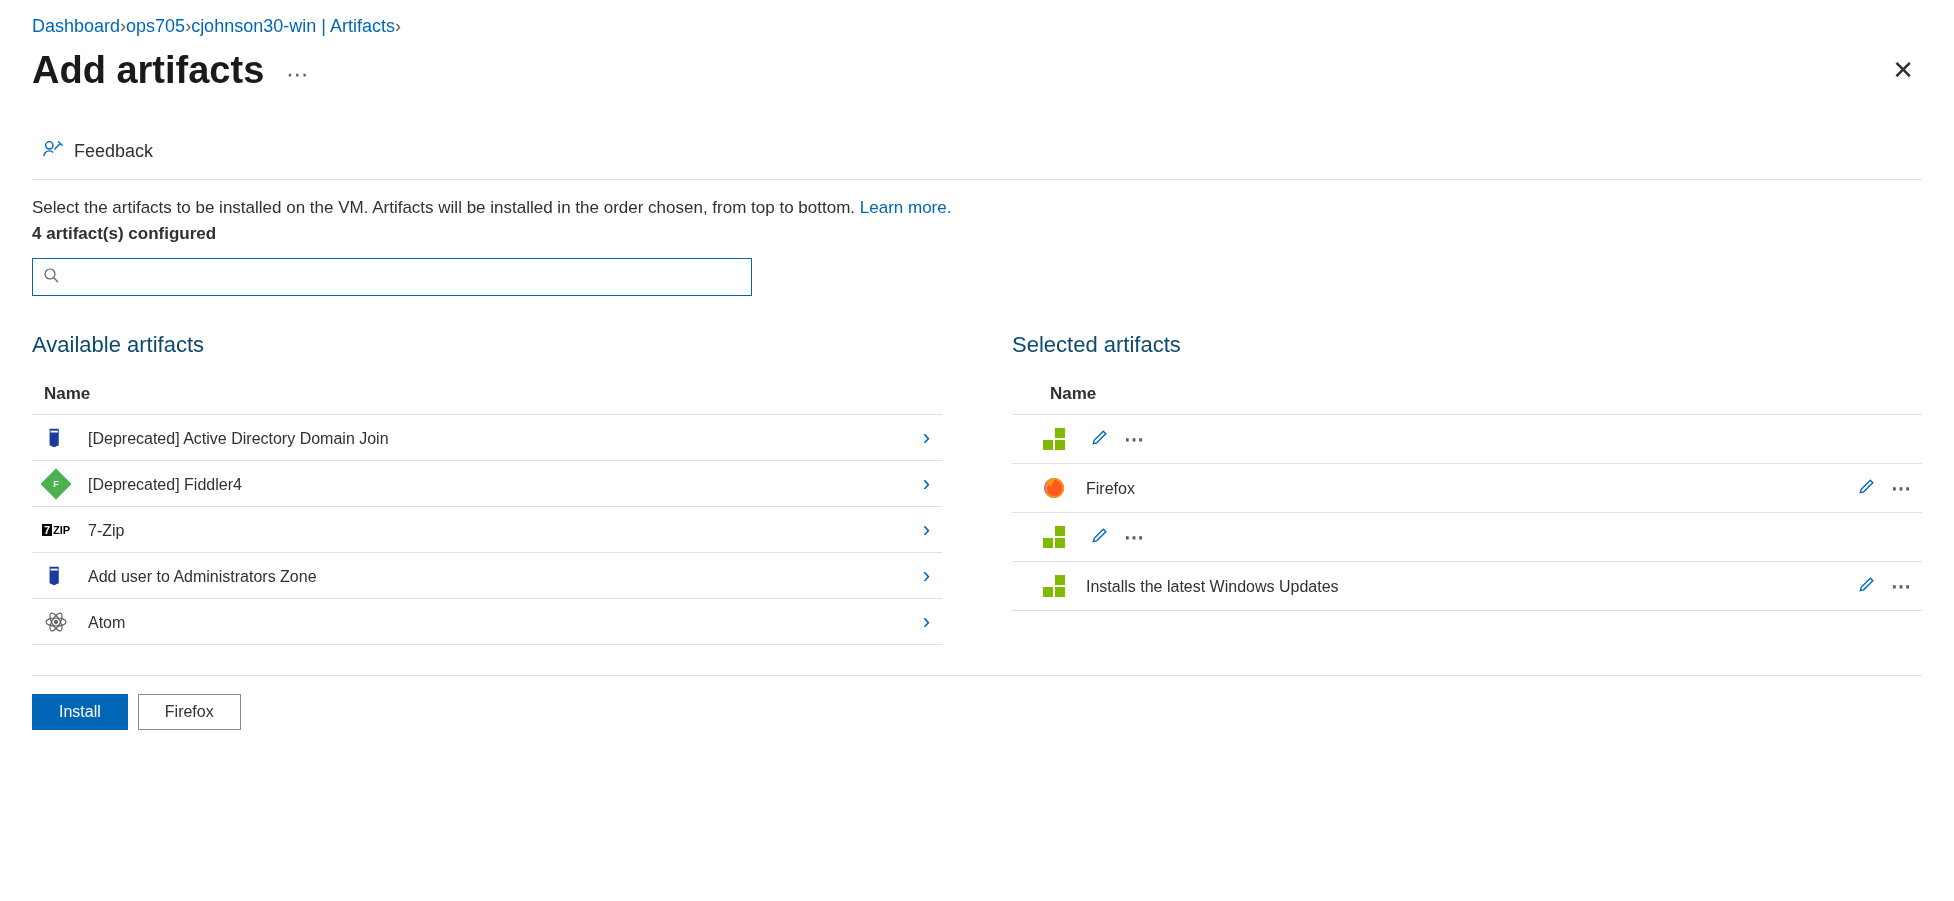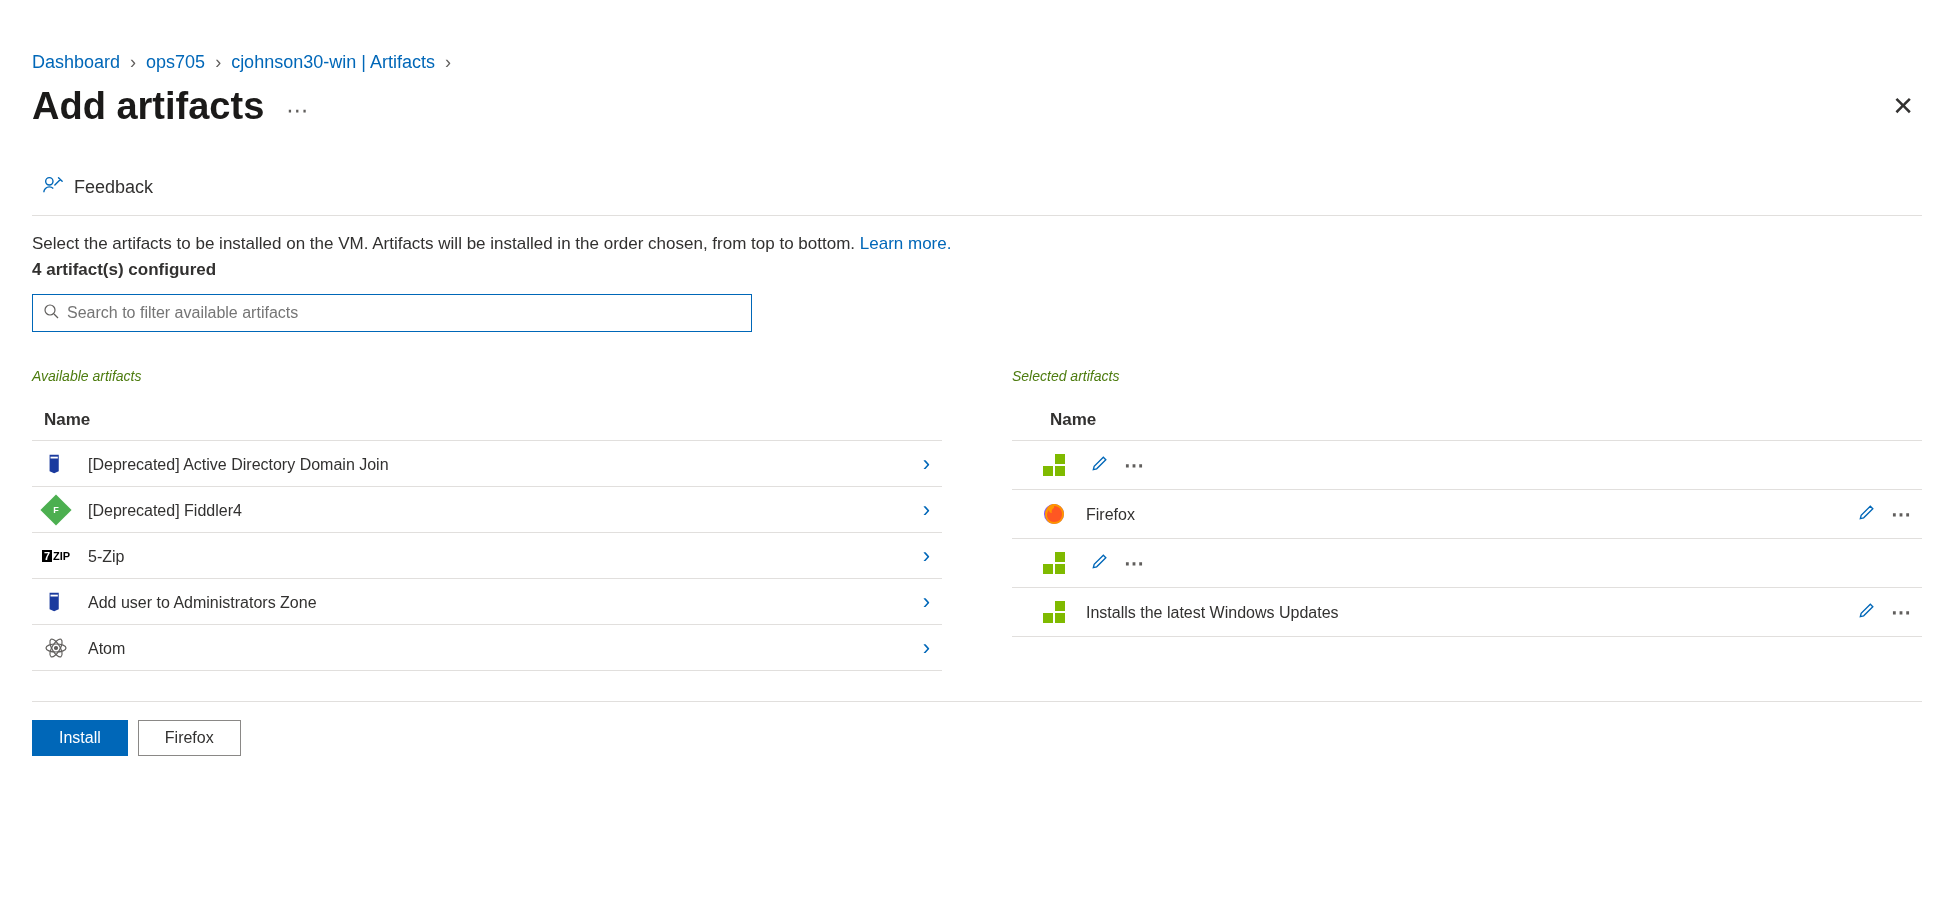--- a/index.html
+++ b/index.html
@@ -10,24 +10,22 @@
     color: #323130;
     background: #fff;
     padding: 16px 32px;
   }
   a.link { color: #0067b8; text-decoration: none; cursor: pointer; }
 
   
   .breadcrumb {
     display: flex;
     align-items: center;
-    gap: 10px;
     font-size: 18px;
     margin-bottom: 12px;
-    margin-top: 36px;
   }
   .breadcrumb .sep { color: #605e5c; }
 
   
   .title-row {
     display: flex;
     align-items: center;
     justify-content: space-between;
   }
   .title-left { display: flex; align-items: center; gap: 22px; }
@@ -100,25 +98,24 @@
   .search-wrap input::placeholder { color: #757575; }
 
   
   .cols {
     display: flex;
     gap: 70px;
     margin-top: 36px;
   }
   .col { flex: 1; min-width: 0; }
   .col h2 {
-    font-size: 14px;
+    font-size: 22px;
     font-weight: 400;
-    color: #4d7c0f;
+    color: #0c4a6e;
     margin: 0 0 18px 0;
-    font-style: italic;
   }
   .list-header {
     font-size: 17px;
     font-weight: 600;
     padding: 8px 0 10px 12px;
     border-bottom: 1px solid #e1dfdd;
   }
   .row {
     display: flex;
     align-items: center;
@@ -237,21 +234,20 @@
 </p>
 <div class="configured">4 artifact(s) configured</div>
 
 <div class="search-wrap">
   <span>
     <svg viewBox="0 0 16 16" fill="none" stroke="currentColor" stroke-width="1.2">
       <circle cx="7" cy="7" r="5"></circle>
         <line x1="11" y1="11" x2="15" y2="15"></line>
     </svg>
   </span>
-  <input type="text" placeholder="Search to filter available artifacts" style="">
 </div>
 
 <div class="cols">
 
   <div class="col">
     <h2>Available artifacts</h2>
     <div class="list-header">Name</div>
 
     <div class="row">
       <span class="ico ico-blue-server">
@@ -269,21 +265,21 @@
         <span class="ico-green-diamond">
             <span>F</span>
           </span>
       </span>
       <span class="label">[Deprecated] Fiddler4</span>
       <span class="chev">›</span>
     </div>
 
     <div class="row">
       <span class="ico ico-7zip"><span class="seven">7</span>ZIP</span>
-      <span class="label">5-Zip</span>
+      <span class="label">7-Zip</span>
       <span class="chev">›</span>
     </div>
 
     <div class="row">
       <span class="ico ico-blue-server">
         <svg viewBox="0 0 24 24" width="22" height="22">
             <path d="M5 2h10v18l-5 2-5-2V2z"></path>
             <rect x="6" y="4" width="8" height="2" fill="#fff"></rect>
           </svg>
       </span>

